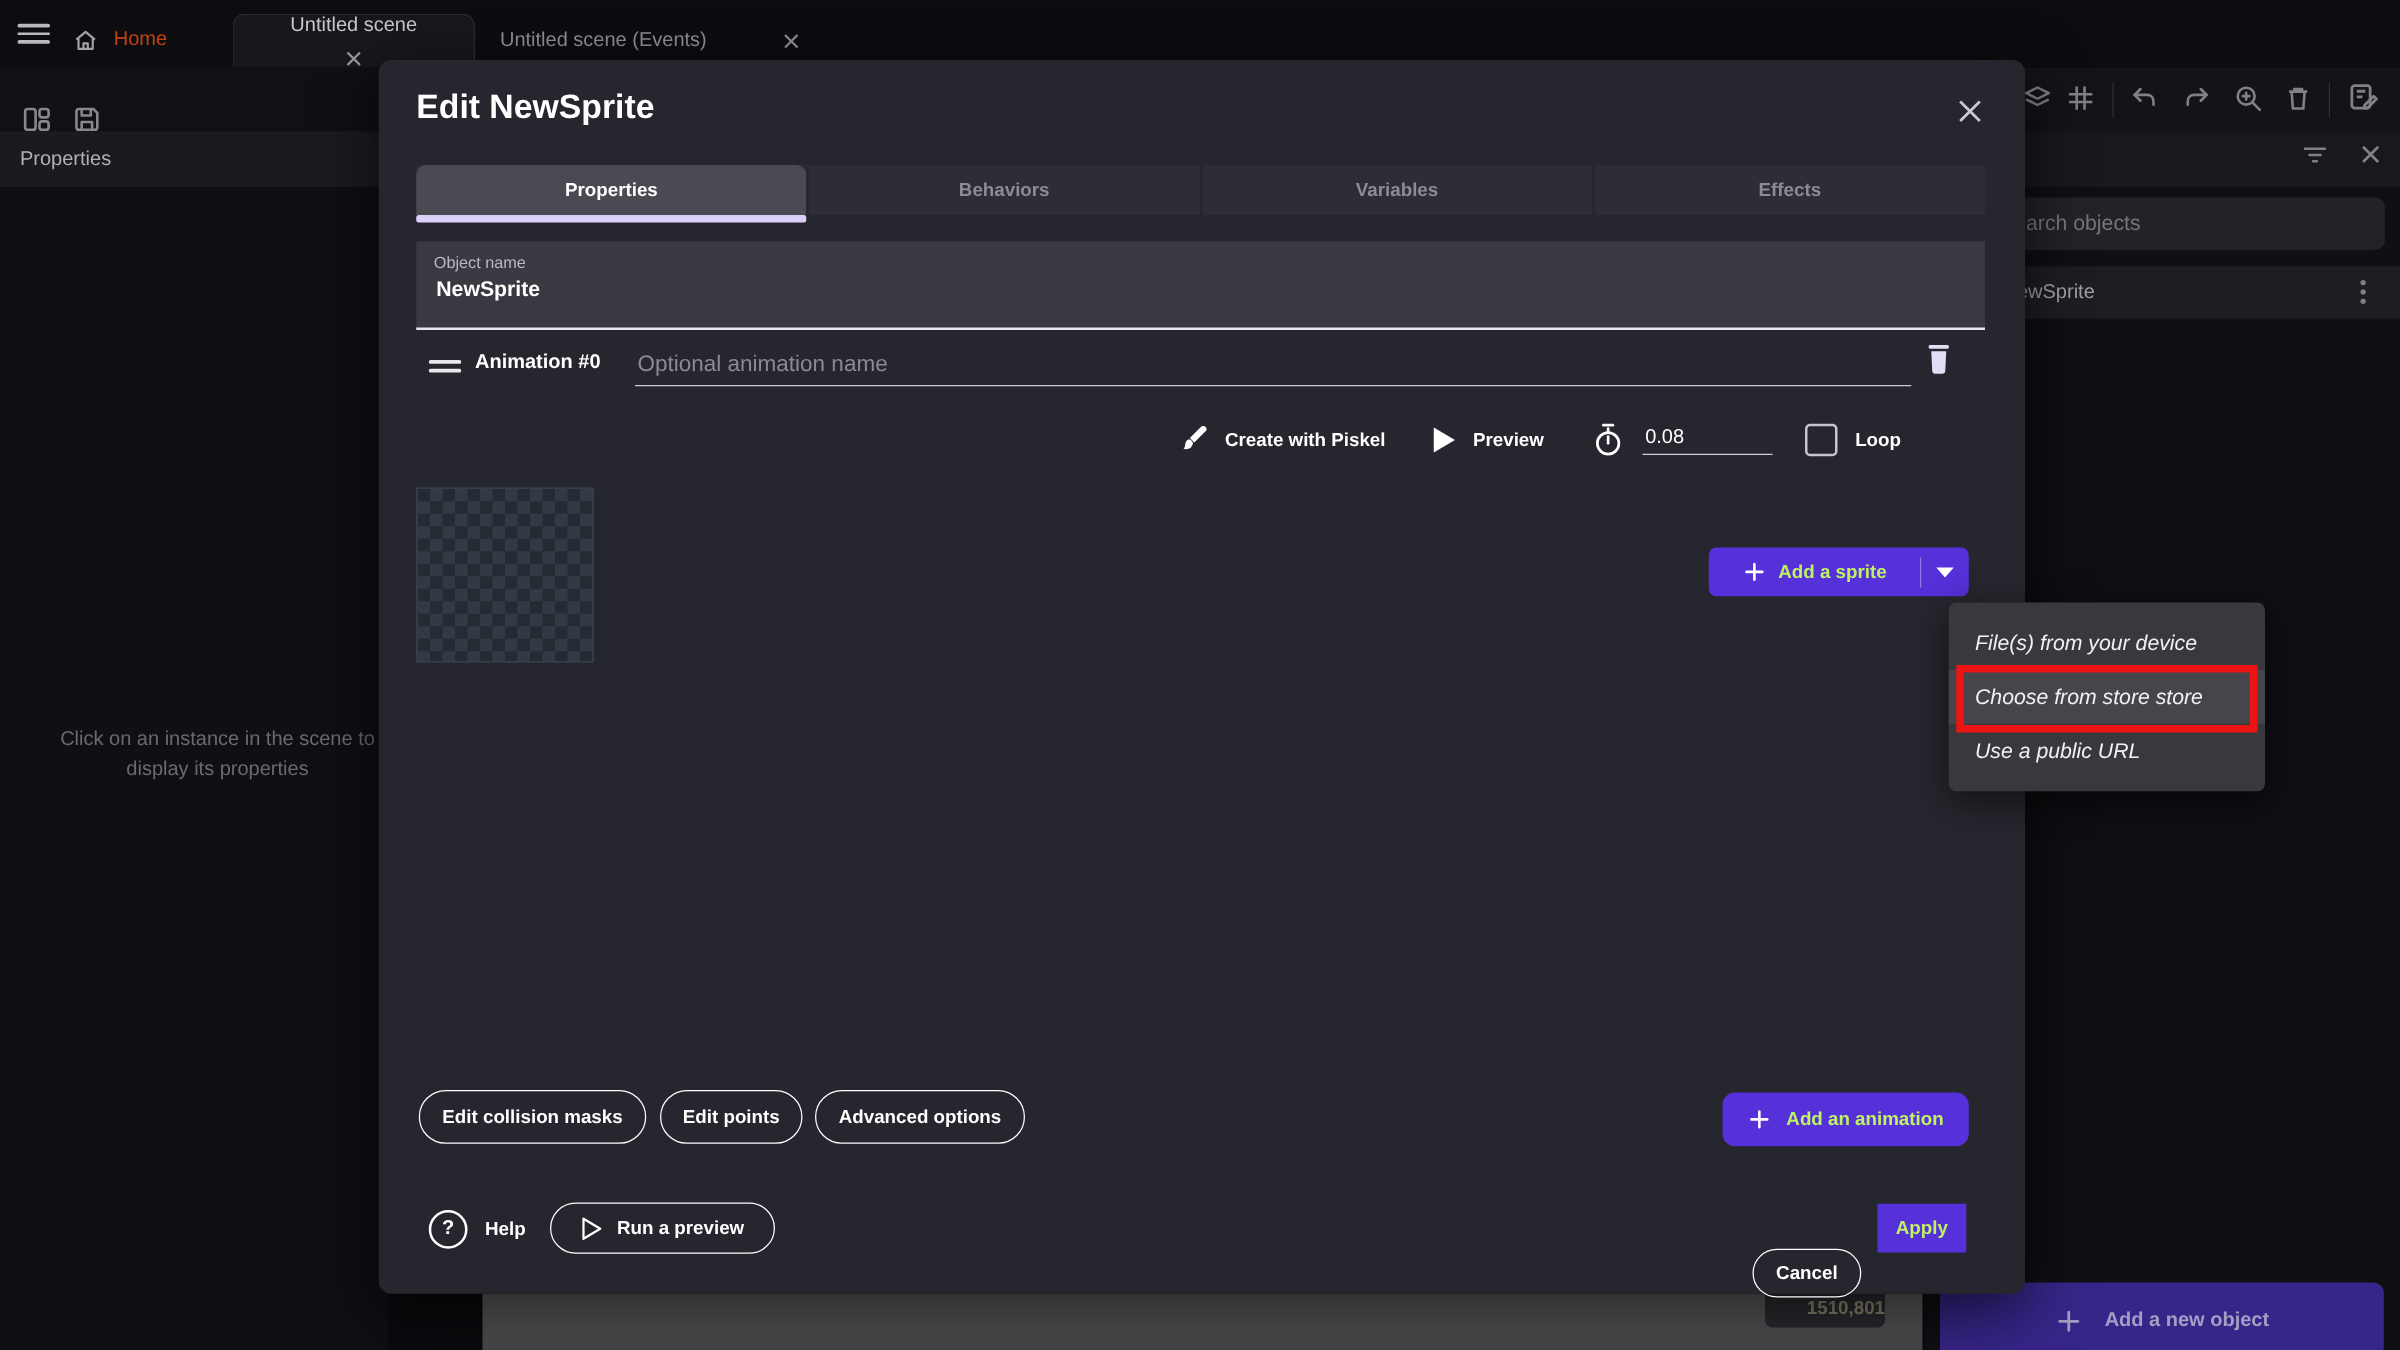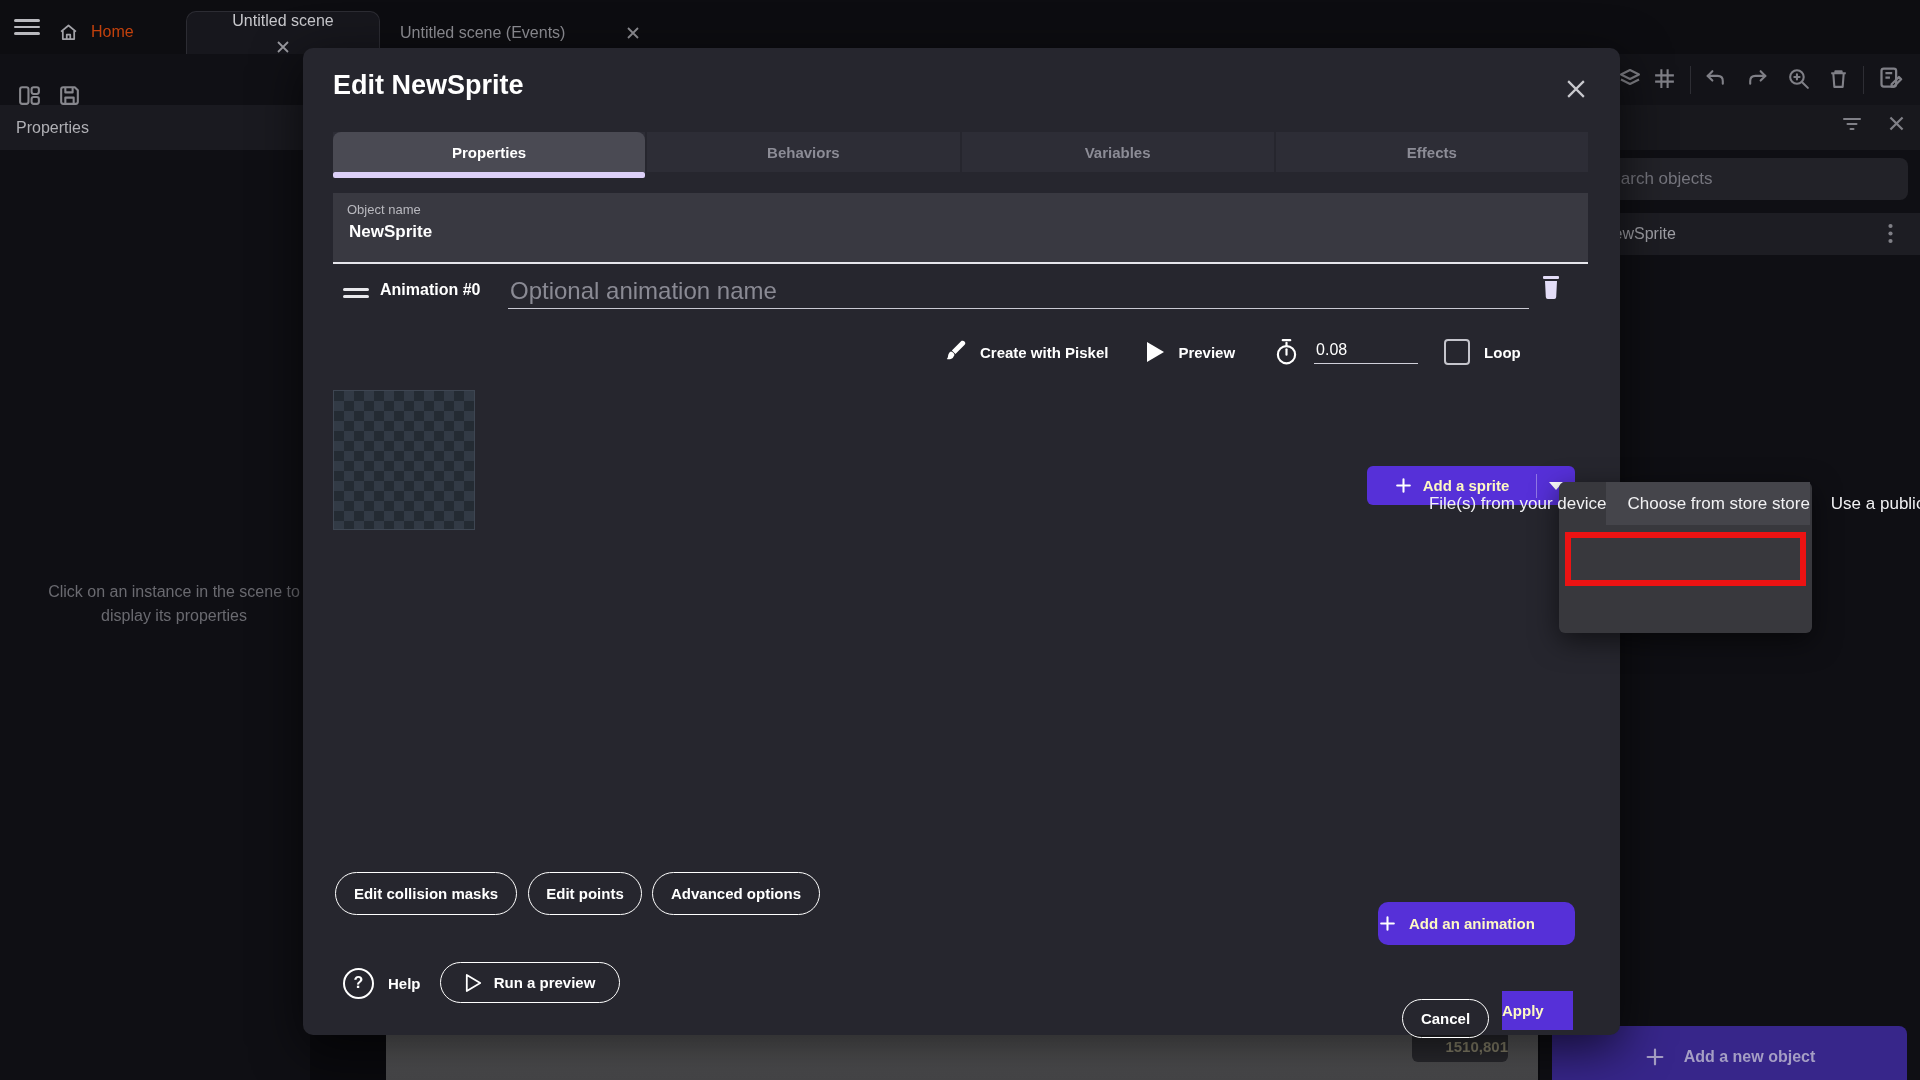--- a/index.html
+++ b/index.html
@@ -73,37 +73,37 @@
       background:#dcd0f8;border-radius:2px;}
   .objname{left:30px;top:145px;width:1255px;height:71px;background:#393941;
       border-bottom:2px solid #e6e6ec;box-sizing:border-box;}
   .objname .cap{position:absolute;left:14px;top:9px;color:#b9b9bf;font-size:13px;}
   .objname input{position:absolute;left:14px;top:28px;width:800px;background:transparent;border:none;
       outline:none;color:#fff;font-size:17px;font-weight:bold;font-family:"Liberation Sans",sans-serif;}
   .anim-handle{left:40px;top:240px;width:26px;height:10px;cursor:grab;}
   .anim-handle div{height:3px;background:#e8e8ec;border-radius:2px;margin-bottom:4px;}
   .anim-label{left:77px;top:226px;color:#fff;font-size:16px;font-weight:bold;line-height:32px;}
   .anim-input{left:205px;top:226px;width:1017px;height:32px;background:transparent;
-      border:none;border-bottom:1.5px solid #c9c9d3;outline:none;color:#e8e8ee;font-size:24px;
+      border:none;border-bottom:1.5px solid #c9c9d3;outline:none;color:#e8e8ee;font-size:18px;
       font-family:"Liberation Sans",sans-serif;}
   .anim-input::placeholder{color:#8a8a94;}
   .anim-trash{left:1236px;top:226px;color:#e3ddf7;cursor:pointer;}
   .toolrow{left:640px;top:282px;width:600px;height:44px;display:flex;align-items:center;}
   .toolrow .txtb{color:#fff;font-size:15px;font-weight:bold;white-space:nowrap;}
   .fps-input{width:100px;background:transparent;border:none;outline:none;
       border-bottom:1.5px solid #d0d0da;color:#fff;font-size:16px;padding-bottom:4px;
       font-family:"Liberation Sans",sans-serif;}
   .loopbox{width:22px;height:22px;border:2.5px solid #c5c5cc;border-radius:4px;cursor:pointer;}
   .checker{left:30px;top:342px;width:140px;height:138px;border:1px solid #3e4652;background:#242b33;
       background-image:
         linear-gradient(45deg,#323a45 25%,transparent 25%,transparent 75%,#323a45 75%),
         linear-gradient(45deg,#323a45 25%,transparent 25%,transparent 75%,#323a45 75%);
       background-size:20px 20px;background-position:0 0,10px 10px;}
-  .btn-primary{background:#5630d8;color:#fef9c3;font-weight:bold;display:flex;align-items:center;
-      cursor:pointer;margin-top:28px;}
+  .btn-primary{background:#5630d8;color:#bef264;font-weight:bold;display:flex;align-items:center;
+      justify-content:center;cursor:pointer;}
   .add-sprite{left:1064px;top:390px;width:208px;height:39px;border-radius:6px;font-size:15px;}
   .add-sprite .main{display:flex;align-items:center;gap:10px;flex:1;justify-content:center;}
   .add-sprite .split{width:1px;height:24px;background:rgba(255,255,255,.35);}
   .add-sprite .caret{width:38px;display:flex;align-items:center;justify-content:center;}
   .btn-outline{border:1px solid #fff;border-radius:22px;color:#fff;font-size:15px;font-weight:bold;
       display:flex;align-items:center;justify-content:center;background:transparent;cursor:pointer;
       box-sizing:border-box;gap:12px;}
   .b-collision{left:32px;top:824px;width:182px;height:43px;}
   .b-points{left:225px;top:824px;width:114px;height:43px;}
   .b-advanced{left:349px;top:824px;width:168px;height:43px;}
@@ -111,22 +111,22 @@
   .help-wrap{left:40px;top:918px;height:34px;display:flex;align-items:center;gap:14px;cursor:pointer;}
   .help-circle{width:27px;height:27px;border:2px solid #fff;border-radius:50%;color:#fff;
       display:flex;align-items:center;justify-content:center;font-size:16px;font-weight:bold;}
   .help-lbl{color:#fff;font-size:15px;font-weight:bold;}
   .run-preview{left:137px;top:914px;width:180px;height:41px;}
   .b-cancel{left:1099px;top:951px;width:87px;height:39px;}
   .b-apply{left:1199px;top:915px;width:71px;height:39px;border-radius:0;font-size:15px;}
 
   
   .menu{left:1559px;top:482px;width:253px;height:151px;background:#38383d;border-radius:6px;
-      z-index:20;box-shadow:0 8px 28px rgba(0,0,0,.55);display:flex;flex-direction:row;
-      justify-content:center;}
+      z-index:20;box-shadow:0 8px 28px rgba(0,0,0,.55);display:flex;flex-direction:column;
+      justify-content:center;font-style:italic;}
   .menu .item{height:43px;display:flex;align-items:center;padding-left:21px;color:#f1f1f3;
       font-size:17px;cursor:pointer;white-space:nowrap;}
   .menu .item.hover{background:#45454b;}
   .red-box{left:1565px;top:532px;width:229px;height:42px;border:6px solid #ec1313;z-index:30;
       pointer-events:none;}
 
   .ico{color:#87878d;}
   .r-ico{color:#808087;}
 </style>
 </head>

